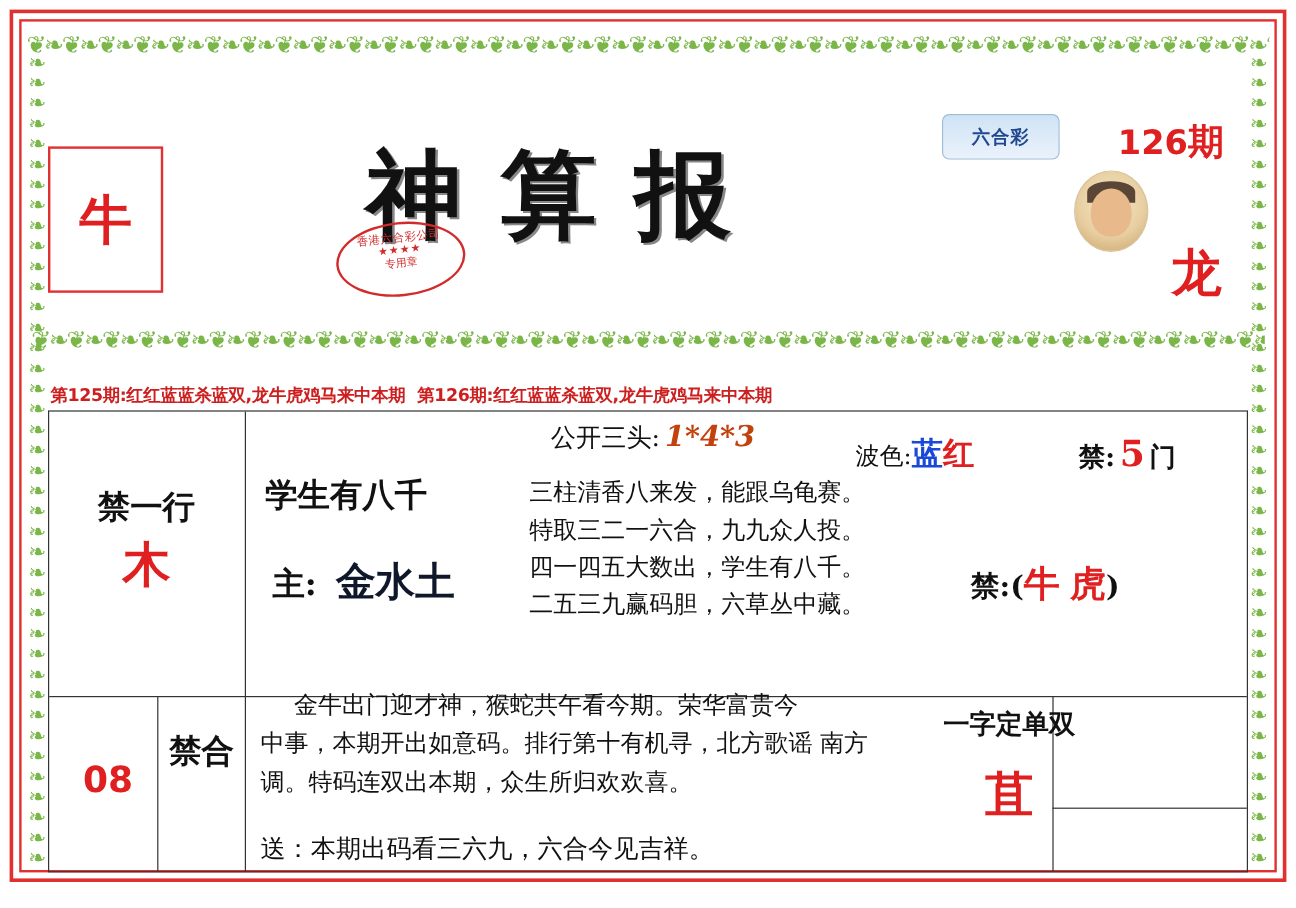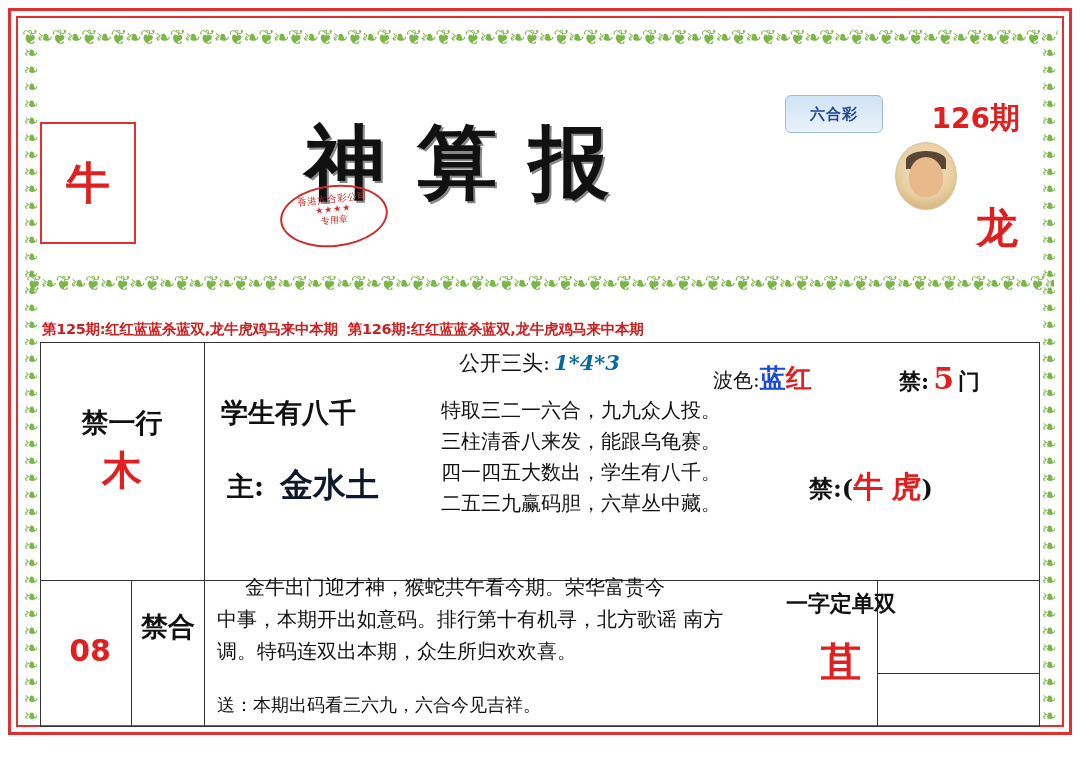--- a/index.html
+++ b/index.html
@@ -166,21 +166,21 @@
     text-align:center;color:#111;font-size:27px;font-weight:bold;
     line-height:32px;
     font-family:"DejaVu Serif","Liberation Serif",serif;
   }
 
   .gk3{
     left:418px;top:6px;
     font-size:21px;color:#111;
     font-family:"DejaVu Serif","Liberation Serif",serif;
   }
-  .gk3 .v{color:#0369a1;font-size:21px;font-weight:bold;font-style:italic;margin-left:4px;text-align:right;}
+  .gk3 .v{color:#c2410c;font-size:24px;font-weight:bold;font-style:italic;margin-left:4px;text-align:right;}
   .bose{
     left:672px;top:18px;font-size:20px;color:#111;
     font-family:"DejaVu Serif","Liberation Serif",serif;
   }
   .bose .blue{color:#1a49d8;font-size:26px;font-weight:bold;}
   .bose .red{color:#e02020;font-size:26px;font-weight:bold;}
   .jin5{
     left:858px;top:18px;font-size:22px;color:#111;font-weight:bold;
     font-family:"DejaVu Serif","Liberation Serif",serif;
   }
@@ -209,21 +209,21 @@
 
   .poem{
     left:176px;top:228px;width:520px;
     font-size:20px;line-height:32px;color:#111;
     font-family:"DejaVu Serif","Liberation Serif",serif;
     text-indent:0;
   }
   .poem .indent{text-indent:28px;display:block;}
   .song{
     left:176px;top:350px;width:520px;
-    font-size:18px;color:#111;
+    font-size:21px;color:#111;
     font-family:Liberation Sans, sans-serif;
   }
   .yizi{
     left:700px;top:246px;width:200px;text-align:center;
     font-size:22px;color:#111;font-weight:bold;
     font-family:"DejaVu Serif","Liberation Serif",serif;
   }
   .yizi-val{
     left:700px;top:292px;width:200px;text-align:center;
     font-size:40px;color:#e02020;font-weight:bold;
@@ -385,22 +385,22 @@
         <span>禁:</span><span class="n">5</span><span>门</span>
       </div>
 
       <div class="cell jingzhun">学生有八千</div>
 
       <div class="cell zhu">
         <span>主:</span><span class="v">金水土</span>
       </div>
 
       <div class="cell verses">
+        <div>三柱清香八来发，能跟乌龟赛。</div>
         <div>特取三二一六合，九九众人投。</div>
-        <div>三柱清香八来发，能跟乌龟赛。</div>
         <div>四一四五大数出，学生有八千。</div>
         <div>二五三九赢码胆，六草丛中藏。</div>
       </div>
 
       <div class="cell jin-animals">
         <span>禁:</span><span>(</span><span class="a">牛</span>&nbsp;<span class="a">虎</span><span>)</span>
       </div>
 
       <div class="cell poem">
         <span class="indent">金牛出门迎才神，猴蛇共午看今期。荣华富贵今</span>

